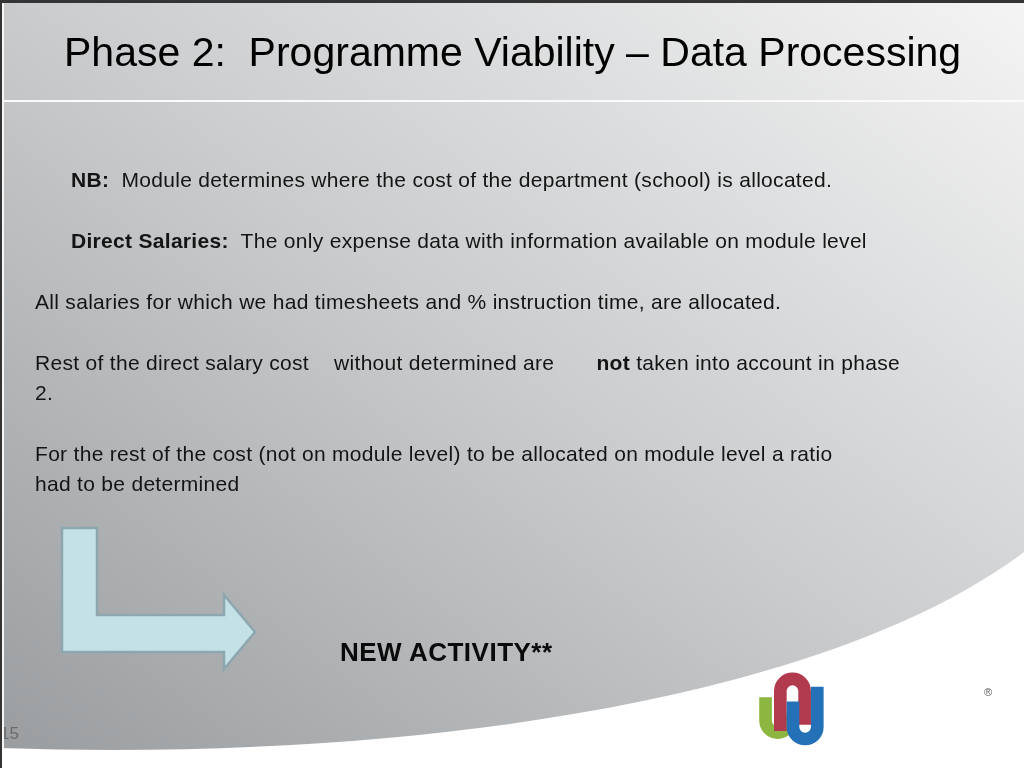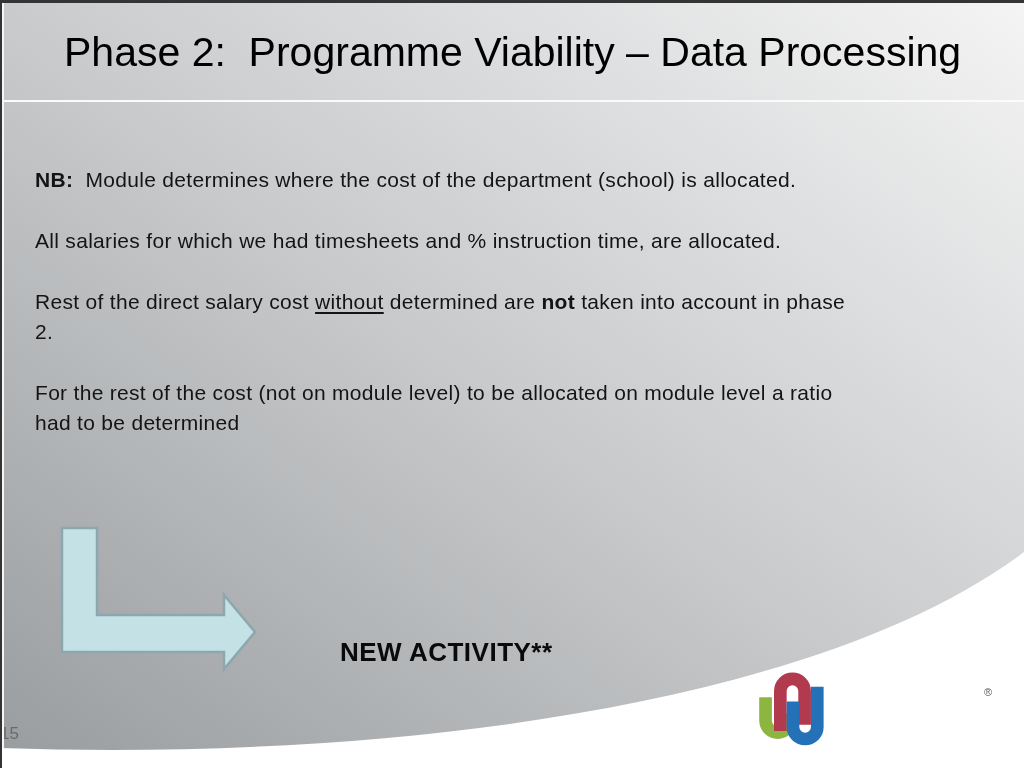--- a/index.html
+++ b/index.html
@@ -19,22 +19,22 @@
     color:var(--title-text,#000);white-space:pre;letter-spacing:0px;
   }
   .title-divider{position:absolute;left:0;top:100px;width:100%;height:2px;background:#fbfbfb;z-index:2;}
   .swoosh{position:absolute;left:0;top:0;width:1024px;height:768px;z-index:1;}
   .swoosh path{fill:var(--swoosh,#FFFFFF);}
   .body-text{position:absolute;left:35px;top:165px;width:958px;z-index:2;}
   .para{
     margin:0 0 31px 0;font-size:21px;line-height:30px;letter-spacing:0.3px;
     color:var(--text,#141414);white-space:pre-wrap;
   }
-  .para .b{font-weight:bold;}
-  .para .u{text-decoration:underline;text-underline-offset:3px;}
+  .para .b{font-weight:bold;margin-left:36px;}
+  .para .u{text-underline-offset:3px;margin-left:19px;}
   .arrow{position:absolute;left:0;top:0;width:1024px;height:768px;z-index:2;}
   .arrow polygon{fill:var(--arrow-fill,#C4E2E6);stroke:var(--arrow-border,#8CA7AF);stroke-width:2.5;}
   .new-activity{
     position:absolute;left:340px;top:637px;z-index:3;
     font-size:26px;font-weight:bold;letter-spacing:0.5px;color:#0a0a0a;
   }
   .logo{position:absolute;left:756px;top:672px;width:250px;height:80px;z-index:3;}
   .logo-mark{position:absolute;left:0;top:0;width:74px;height:76px;}
   .logo-mark path{fill:none;stroke-width:12;}
   .logo-mark .g{stroke:var(--logo-green,#8CB63F);}
@@ -60,20 +60,21 @@
 
   <h1 class="title">Phase 2:  Programme Viability – Data Processing</h1>
   <div class="title-divider"></div>
 
   <svg class="swoosh" viewBox="0 0 1024 768" preserveAspectRatio="none" aria-hidden="true">
     <path d="M0,748 C420,762 830,698 1024,552 L1024,768 L0,768 Z"></path>
   </svg>
 
   <div class="body-text">
       <p class="para"><span class="b">NB:</span><span>  Module determines where the cost of the department (school) is allocated.</span></p>
+      <p class="para"><span class="b">Direct Salaries:</span><span>  The only expense data with information available on module level</span></p>
       <p class="para"><span>All salaries for which we had timesheets and % instruction time, are allocated.</span></p>
       <p class="para"><span>Rest of the direct salary cost </span><span class="u">without</span><span> determined are </span><span class="b">not</span><span> taken into account in phase
 2.</span></p>
       <p class="para"><span>For the rest of the cost (not on module level) to be allocated on module level a ratio
 had to be determined</span></p>
     </div>
 
   <svg class="arrow" viewBox="0 0 1024 768" preserveAspectRatio="none" aria-hidden="true">
     <polygon points="62,528 97,528 97,615 224,615 224,595 255,632 224,669 224,652 62,652"></polygon>
   </svg>

